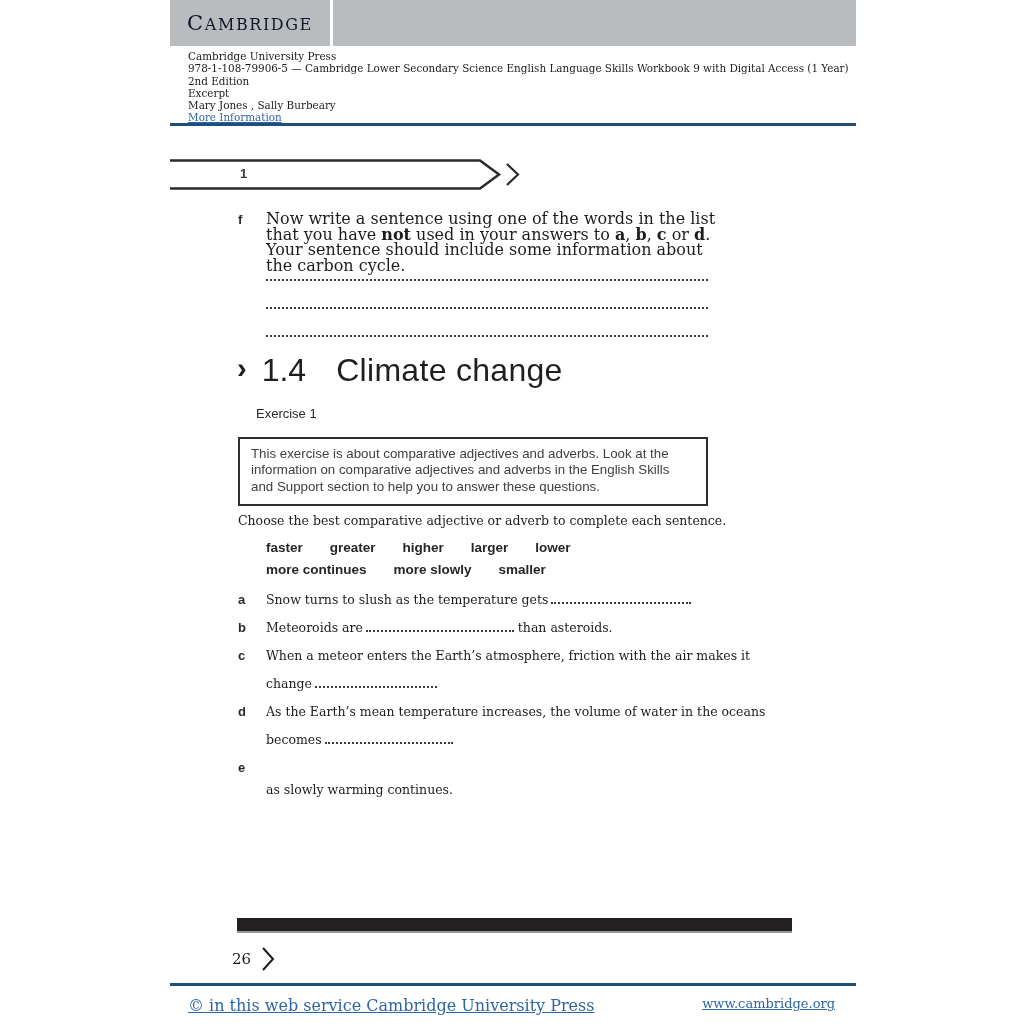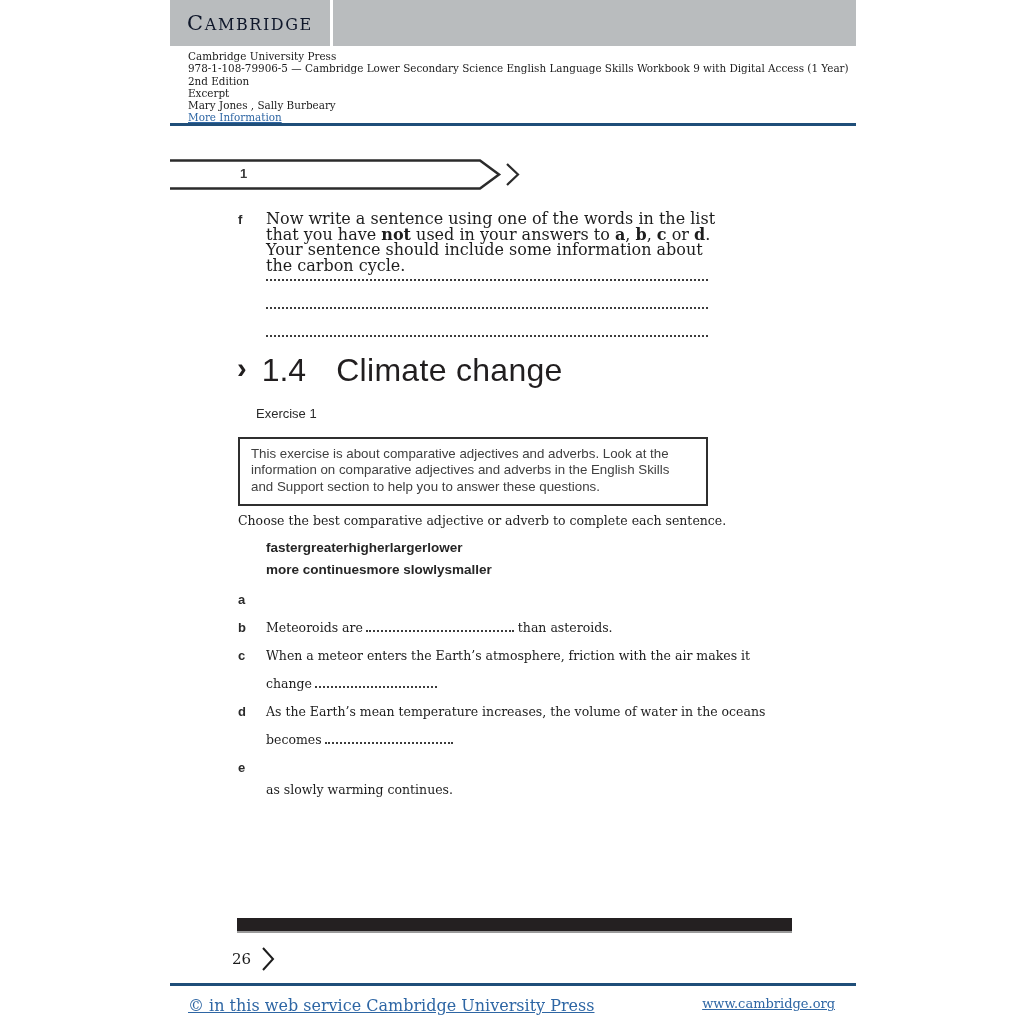--- a/index.html
+++ b/index.html
@@ -76,21 +76,21 @@
     position:absolute; left:238px; top:437px; width:470px; box-sizing:border-box;
     border:2px solid #2f2f2f; padding:7px 11px 9px 11px;
     font-family:"Liberation Sans", sans-serif; font-size:13.3px; line-height:16.3px; color:#404040;
   }
   .instruction {
     position:absolute; left:238px; top:513px; white-space:nowrap;
     font-size:12.5px; color:#1d1d1d;
   }
   
   .word-row {
-    position:absolute; left:266px; display:flex; 
+    position:absolute; left:266px; display:flex; column-gap:27px;
     font-family:"Liberation Sans", sans-serif; font-weight:700;
     font-size:13.5px; color:#262626; white-space:nowrap;
   }
   
   .item-line {
     position:absolute; left:266px; white-space:nowrap;
     font-size:12.5px; color:#1d1d1d;
   }
   
   .end-bar {
@@ -157,20 +157,23 @@
     <span>larger</span>
     <span>lower</span>
   </div>
   <div class="word-row" style="top:562px;">
     <span>more continues</span>
     <span>more slowly</span>
     <span>smaller</span>
   </div>
 
   <span class="q-label" style="left:238px; top:592px;">a</span>
+  <div class="item-line" style="top:592px;">
+    <span>Snow turns to slush as the temperature gets</span><span class="dots" style="width:140px;"></span>
+  </div>
 
   <span class="q-label" style="left:238px; top:620px;">b</span>
   <div class="item-line" style="top:620px;">
     <span>Meteoroids are</span><span class="dots" style="width:148px;"></span><span> than asteroids.</span>
   </div>
 
   <span class="q-label" style="left:238px; top:648px;">c</span>
   <div class="item-line" style="top:648px;">When a meteor enters the Earth’s atmosphere, friction with the air makes it</div>
   <div class="item-line" style="top:676px;">
     <span>change</span><span class="dots" style="width:122px;"></span>

